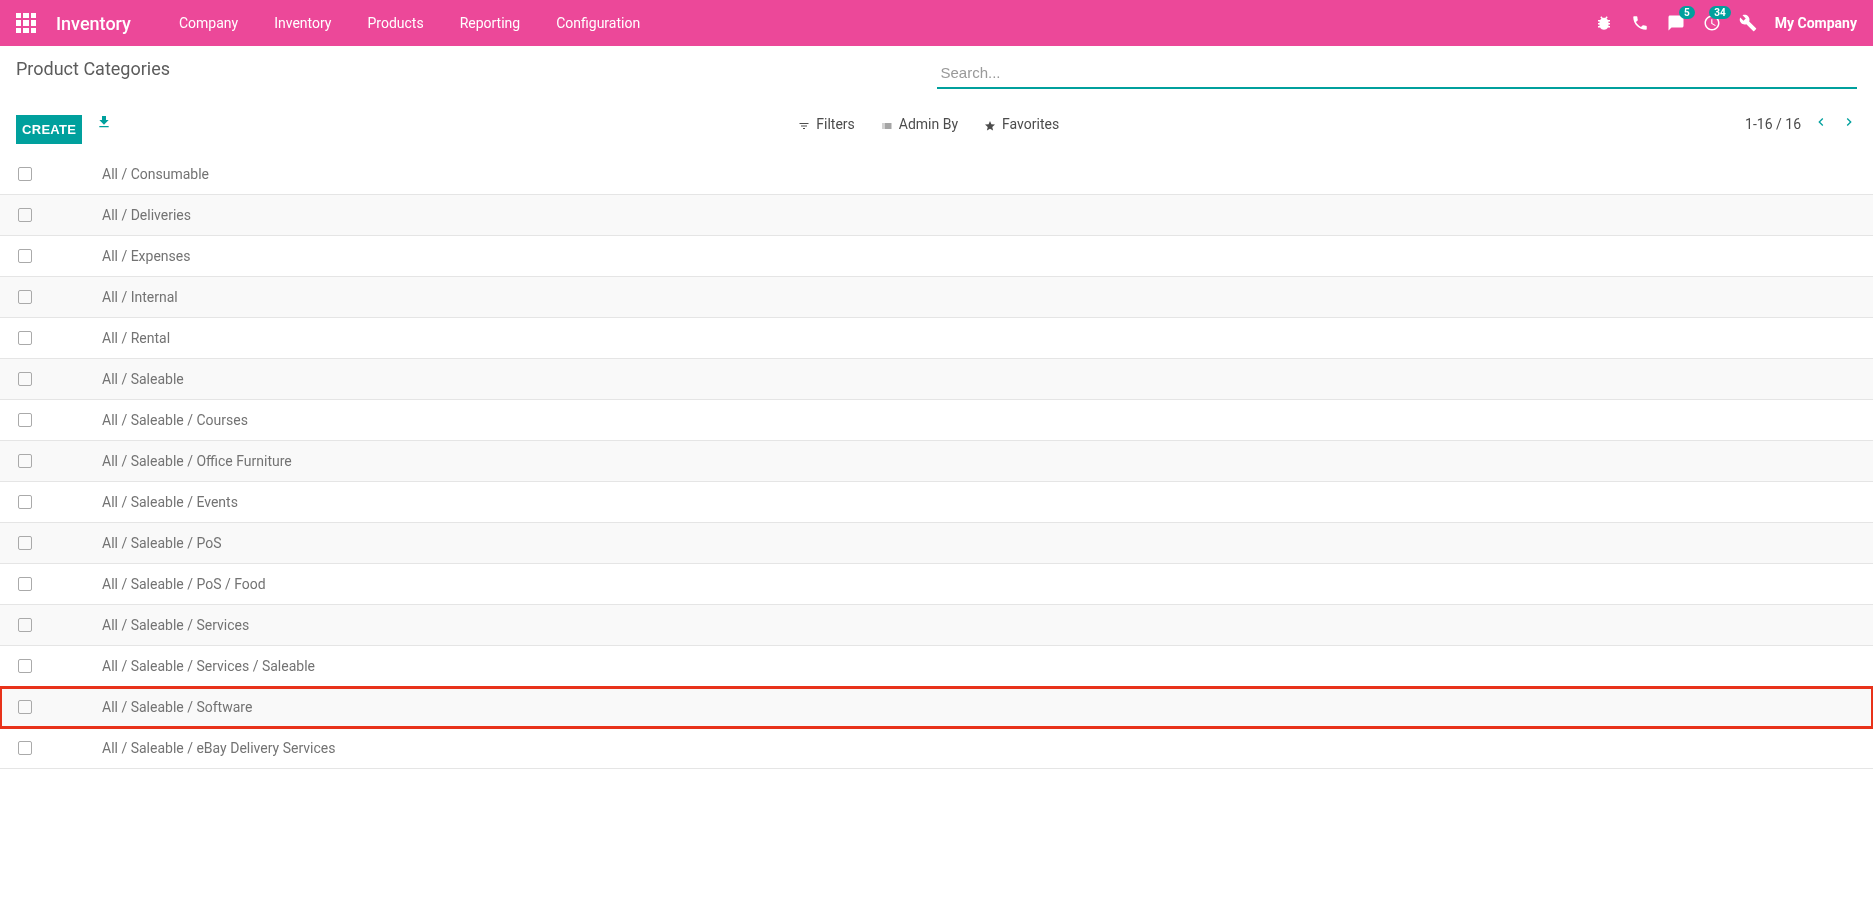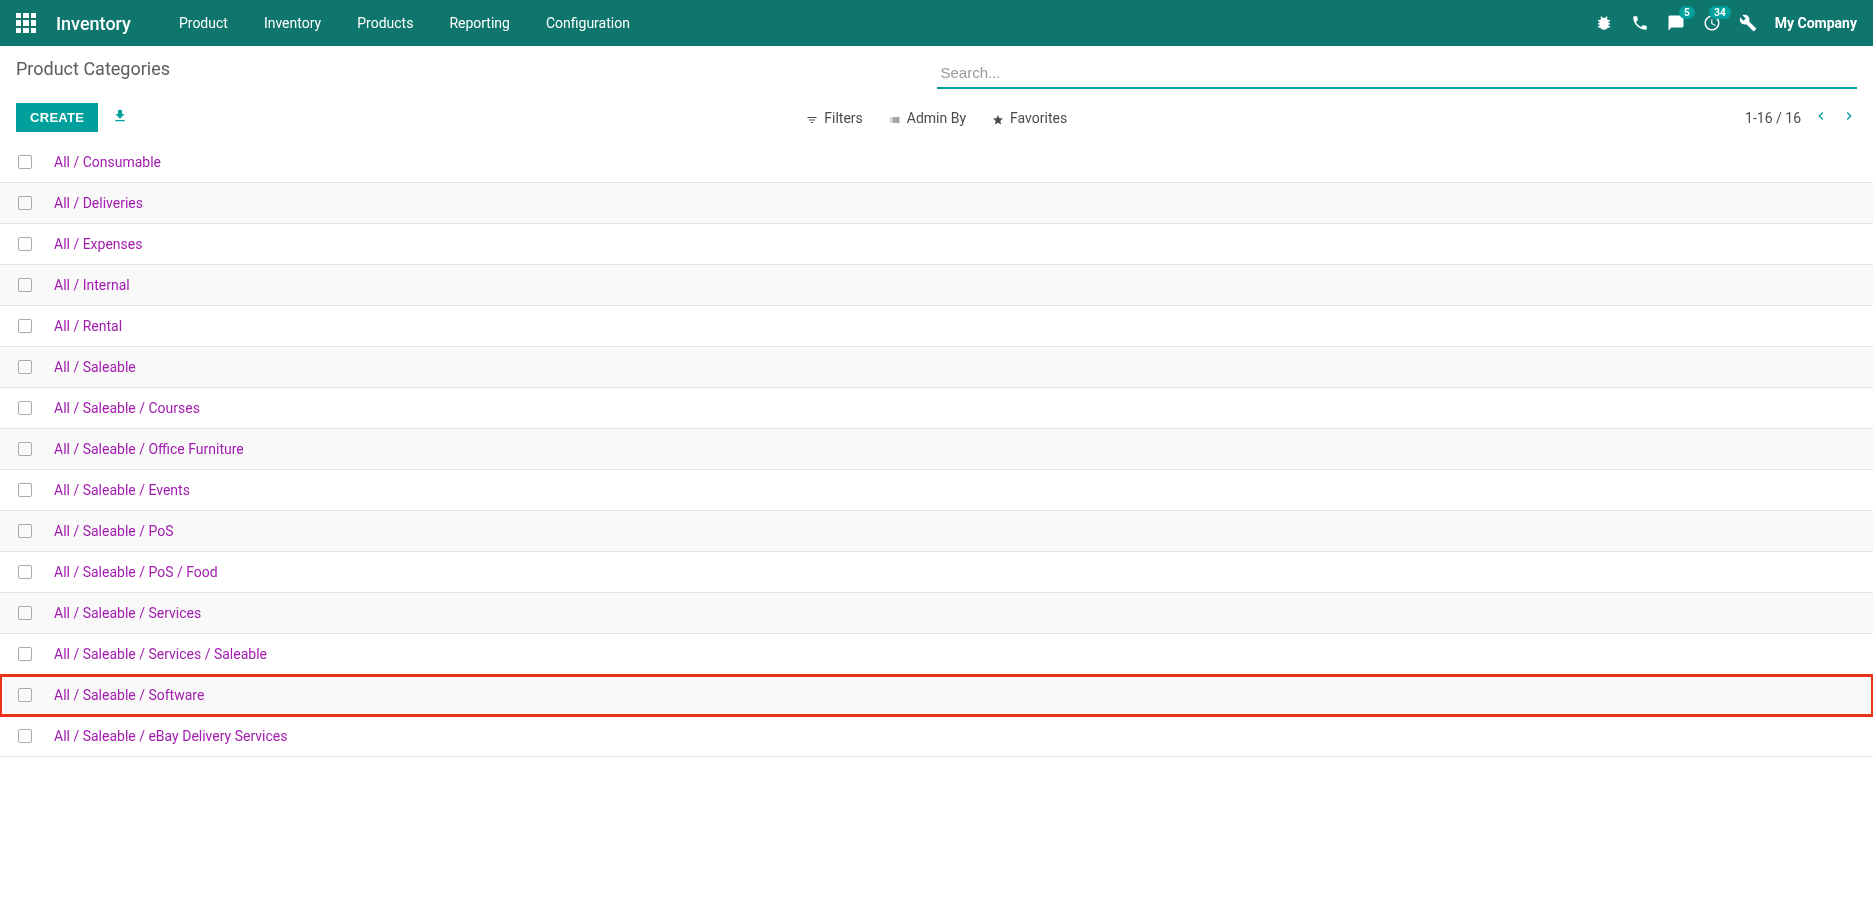--- a/index.html
+++ b/index.html
@@ -1,18 +1,18 @@
 <!DOCTYPE html>
 <html><head>
 <meta charset="utf-8">
 <style>
 * { margin: 0; padding: 0; box-sizing: border-box; }
 body { font-family: -apple-system, BlinkMacSystemFont, "Segoe UI", Roboto, "Helvetica Neue", Arial, sans-serif; font-size: 14px; color: #4c4c4c; background: #fff; width: 1873px; overflow-x: hidden; }
 
-.navbar { background: #0f766e; color: #fff; height: 46px; display: flex; align-items: center; padding: 10px 16px; white-space: nowrap; }
+.navbar { background: #ec4899; color: #fff; height: 46px; display: flex; align-items: center; padding: 10px 16px; white-space: nowrap; }
 .navbar-left { display: flex; align-items: center; gap: 0; }
 .apps-icon { width: 20px; height: 20px; display: grid; grid-template-columns: repeat(3,1fr); grid-template-rows: repeat(3,1fr); gap: 2px; margin-right: 20px; cursor: pointer; }
 .apps-icon span { background: #fff; }
 .brand { font-size: 18px; font-weight: 500; margin-right: 30px; }
 .nav-link { color: #fff; padding: 0 18px; height: 46px; display: flex; align-items: center; cursor: pointer; font-size: 14px; }
 .navbar-right { margin-left: auto; display: flex; align-items: center; gap: 18px; }
 .nav-icon { position: relative; cursor: pointer; color: #fff; display: flex; align-items: center; }
 .nav-icon svg { width: 18px; height: 18px; fill: #fff; }
 .badge { position: absolute; top: -8px; right: -10px; background: #00a09d; color: #fff; border-radius: 10px; font-size: 10px; font-weight: bold; padding: 1px 5px; min-width: 14px; text-align: center; }
 .company-name { font-size: 14px; cursor: pointer; font-weight: bold; }
@@ -20,56 +20,56 @@
 .avatar { width: 28px; height: 28px; border-radius: 50%; background: linear-gradient(135deg,#d4a574,#8b6f47); border: 1px solid rgba(255,255,255,0.4); }
 .user-name { font-size: 14px; }
 
 .control-panel { padding: 12px 16px 0 16px; }
 .cp-top { display: flex; align-items: flex-start; }
 .breadcrumb { font-size: 18px; color: #5c5c5c; font-weight: 400; }
 .search-wrap { margin-left: auto; width: 50%; }
 .search-input { width: 100%; border: none; border-bottom: 2px solid #00a09d; padding: 6px 4px; font-size: 15px; outline: none; color: #b91c1c; }
 .search-input::placeholder { color: #999; }
 .cp-bottom { display: flex; align-items: center; margin-top: 14px; padding-bottom: 10px; }
-.create-btn { background: #00a09d; color: #fff; border: none; padding: 7px 14px; font-size: 13px; font-weight: bold; cursor: pointer; letter-spacing: 0.3px; }
+.create-btn { background: #00a09d; color: #fff; border: none; padding: 7px 6px; font-size: 13px; font-weight: bold; cursor: pointer; letter-spacing: 0.3px; margin-top: 12px; }
 .import-btn { margin-left: 14px; color: #00a09d; cursor: pointer; }
 .import-btn svg { width: 16px; height: 16px; fill: #00a09d; }
 .search-opts { margin-left: auto; display: flex; align-items: center; gap: 26px; }
 .search-opt { display: flex; align-items: flex-end; gap: 6px; cursor: pointer; color: #4c4c4c; font-size: 14px; }
 .search-opt svg { width: 12px; height: 12px; fill: #4c4c4c; }
 .pager { margin-left: auto; display: flex; align-items: center; gap: 12px; color: #4c4c4c; }
 .pager-arrow { cursor: pointer; color: #00a09d; }
 .pager-arrow svg { width: 16px; height: 16px; }
 
 .list-view { width: 100%; }
 .list-row { display: flex; align-items: center; height: 41px; border-bottom: 1px solid #e5e5e5; padding: 0 18px; }
 .list-row:nth-child(even) { background: #f9f9f9; }
 .list-row.highlighted { outline: 3px solid #e8321a; outline-offset: -2px; }
 .row-cb { width: 14px; height: 14px; border: 1.5px solid #aaa; border-radius: 2px; margin-right: 22px; cursor: pointer; flex-shrink: 0; }
-.row-label { color: #a21caf; font-size: 14px; cursor: pointer; }
+.row-label { color: #737373; font-size: 14px; cursor: pointer; margin-left: 48px; }
 </style>
 </head>
 <body>
 
 <div class="navbar">
   <div class="navbar-left">
     <div class="apps-icon">
       <span></span>
         <span></span>
         <span></span>
         <span></span>
         <span></span>
         <span></span>
         <span></span>
         <span></span>
         <span></span>
     </div>
     <div class="brand">Inventory</div>
     <div id="nav-menus" style="display:flex;">
-        <div class="nav-link">Product</div>
+        <div class="nav-link">Company</div>
         <div class="nav-link">Inventory</div>
         <div class="nav-link">Products</div>
         <div class="nav-link">Reporting</div>
         <div class="nav-link">Configuration</div>
       </div>
   </div>
   <div class="navbar-right">
     <div class="nav-icon">
       <svg viewBox="0 0 24 24">
           <path d="M20 8h-2.81c-.45-.78-1.07-1.45-1.82-1.96L17 4.41 15.59 3l-2.17 2.17C12.96 5.06 12.49 5 12 5s-.96.06-1.41.17L8.41 3 7 4.41l1.62 1.63C7.88 6.55 7.26 7.22 6.81 8H4v2h2.09c-.05.33-.09.66-.09 1v1H4v2h2v1c0 .34.04.67.09 1H4v2h2.81c1.04 1.79 2.97 3 5.19 3s4.15-1.21 5.19-3H20v-2h-2.09c.05-.33.09-.66.09-1v-1h2v-2h-2v-1c0-.34-.04-.67-.09-1H20V8z"></path>

